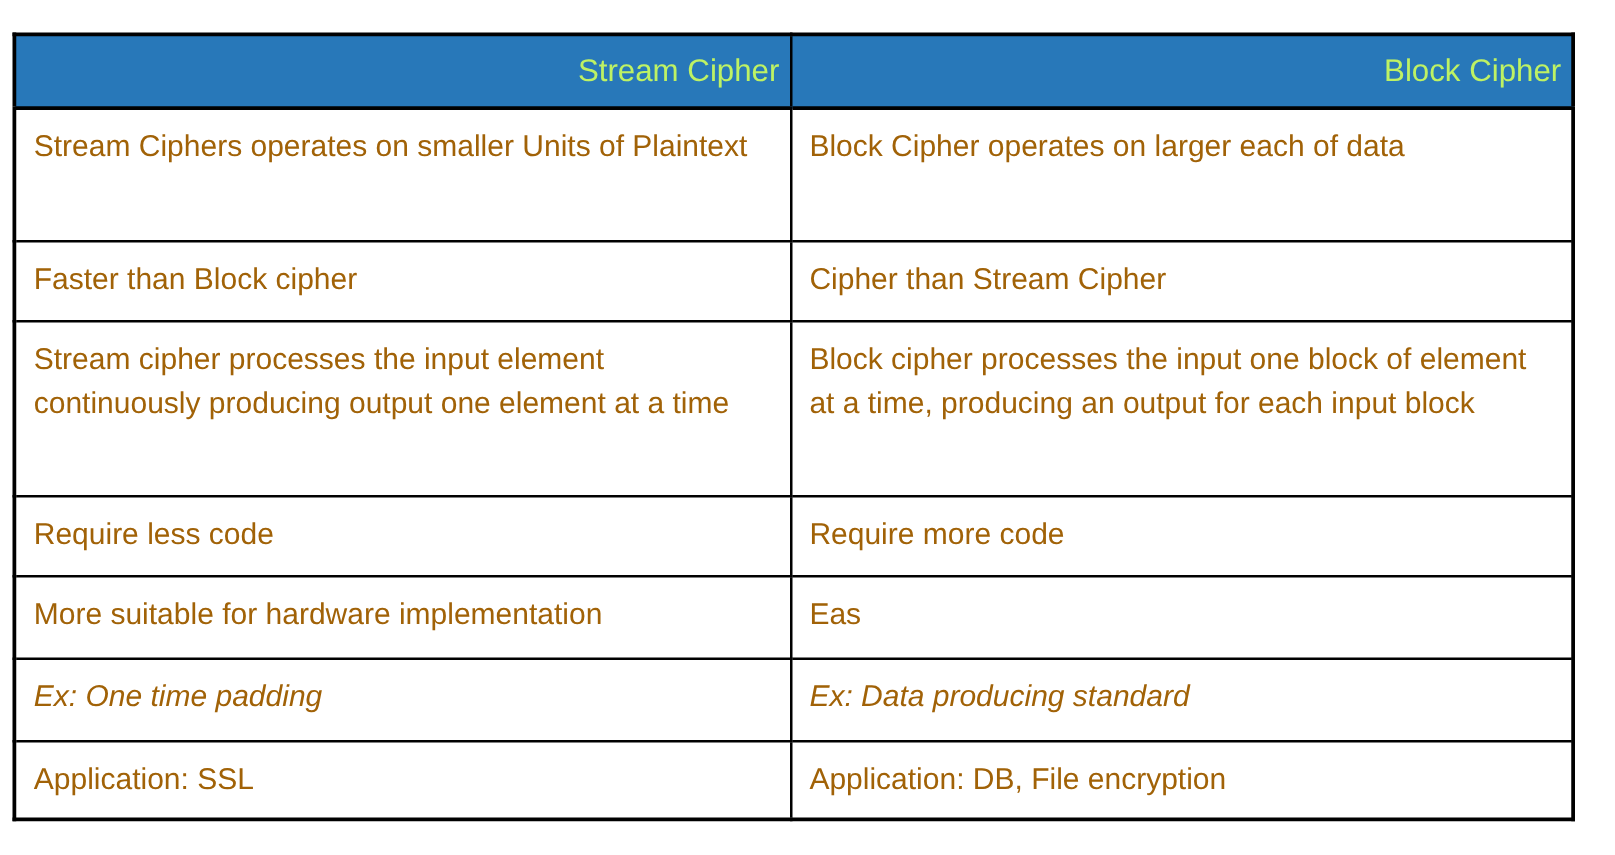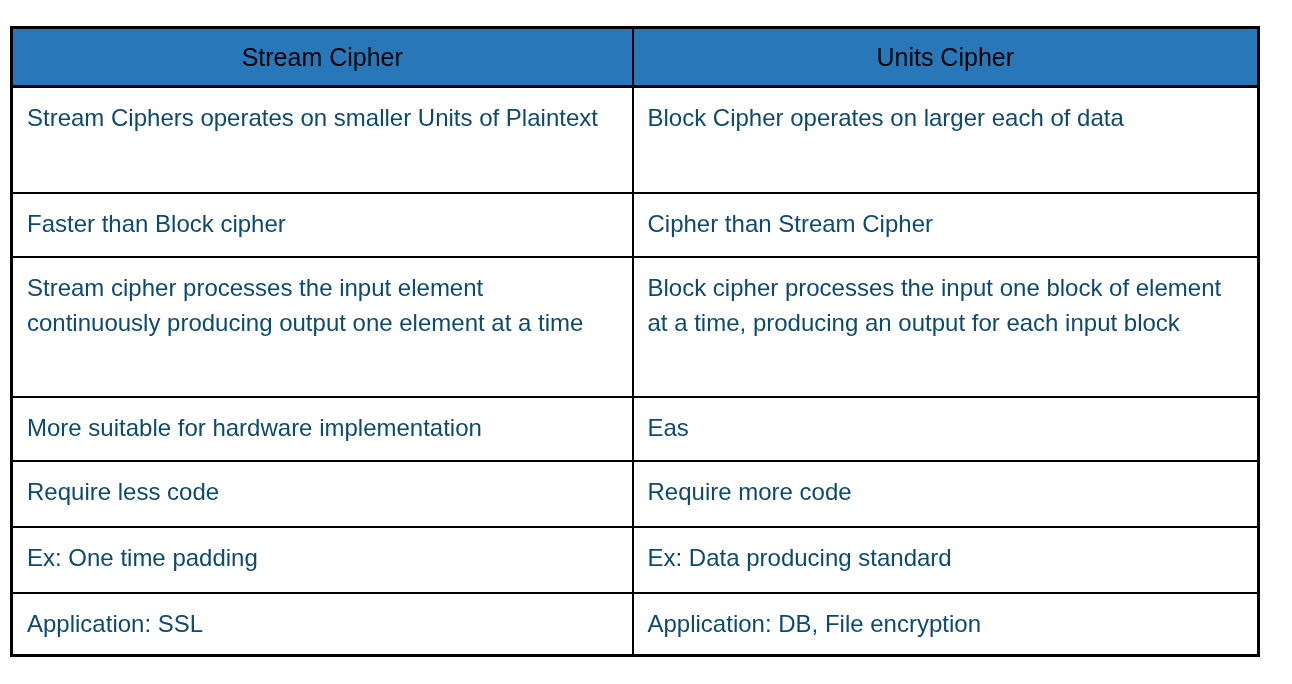--- a/index.html
+++ b/index.html
@@ -29,80 +29,80 @@
 
   table.compare-table,
   table.compare-table th,
   table.compare-table td {
     border: 2px solid #000000;
   }
   table.compare-table { border-width: 3px; }
 
   table.compare-table th {
     background: #2878b9;
-    color: #000000;
+    color: #bef264;
     font-size: 25px;
     font-weight: normal;
-    text-align: center;
+    text-align: right;
     vertical-align: middle;
     height: 56px;
     padding: 0 8px;
     border-bottom-width: 3px;
   }
   table.compare-table td {
     font-size: 24px;
     line-height: 35px;
-    color: #0c4a6e;
+    color: #a16207;
     text-align: left;
     vertical-align: top;
     padding: 12px 10px 12px 14px;
   }
   tbody tr:nth-child(1) td { height: 80px; }
   tbody tr:nth-child(2) td { height: 38px; margin-top: 36px; }
   tbody tr:nth-child(3) td { height: 114px; }
   tbody tr:nth-child(4) td { height: 38px; }
   tbody tr:nth-child(5) td { height: 40px; }
-  tbody tr:nth-child(6) td { height: 40px; }
+  tbody tr:nth-child(6) td { height: 40px; font-style: italic; }
   tbody tr:nth-child(7) td { height: 36px; }
 </style>
 </head>
 <body>
 
 <div class="page">
   <table class="compare-table">
     <colgroup>
       <col class="col-stream">
       <col class="col-block">
     </colgroup>
     <thead>
       <tr>
         <th>Stream Cipher</th>
-        <th>Units Cipher</th>
+        <th>Block Cipher</th>
       </tr>
     </thead>
     <tbody>
       <tr>
         <td>Stream Ciphers operates on smaller Units of Plaintext</td>
         <td>Block Cipher operates on larger each of data</td>
       </tr>
       <tr>
         <td>Faster than Block cipher</td>
         <td>Cipher than Stream Cipher</td>
       </tr>
       <tr>
         <td>Stream cipher processes the input element continuously producing output one element at a time</td>
         <td>Block cipher processes the input one block of element at a time, producing an output for each input block</td>
       </tr>
       <tr>
+        <td>Require less code</td>
+        <td>Require more code</td>
+      </tr>
+      <tr>
         <td>More suitable for hardware implementation</td>
         <td>Eas</td>
-      </tr>
-      <tr>
-        <td>Require less code</td>
-        <td>Require more code</td>
       </tr>
       <tr>
         <td>Ex: One time padding</td>
         <td>Ex: Data producing standard</td>
       </tr>
       <tr>
         <td>Application: SSL</td>
         <td>Application: DB, File encryption</td>
       </tr>
     </tbody>

